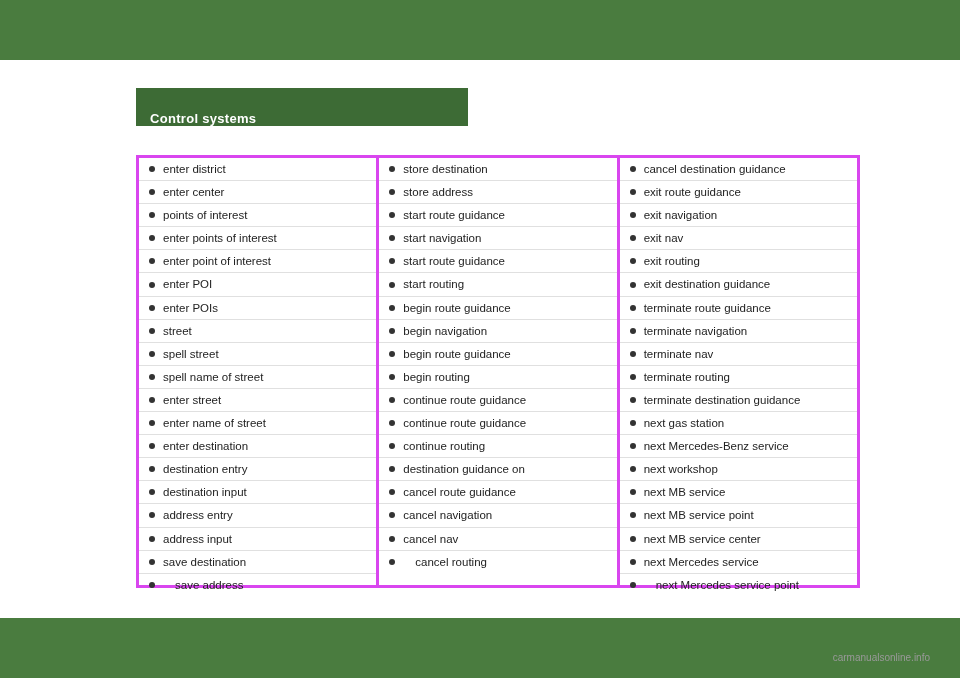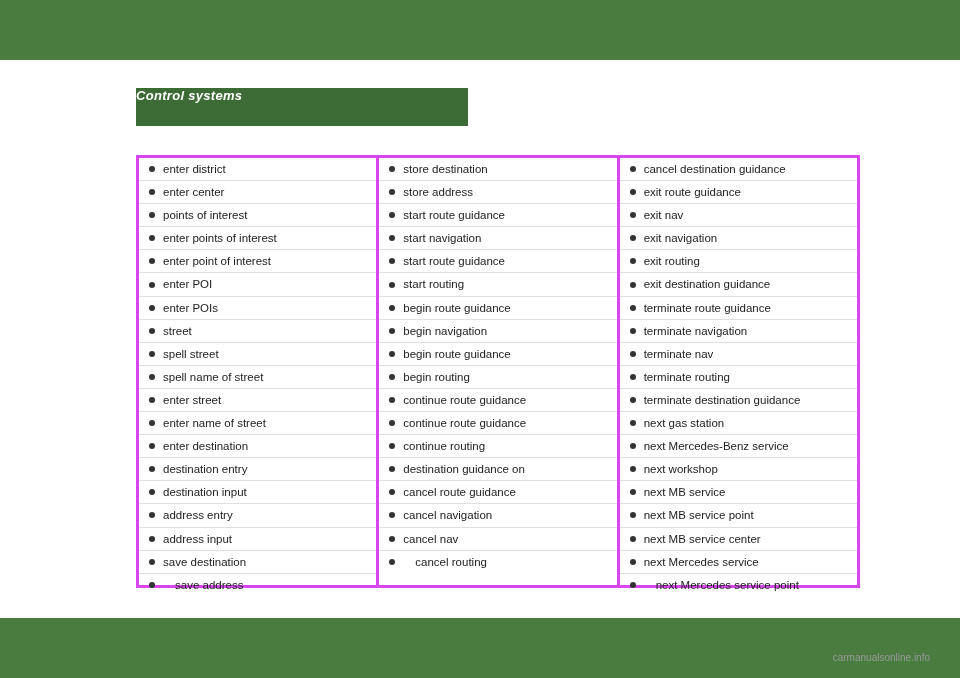--- a/index.html
+++ b/index.html
@@ -37,22 +37,22 @@
 
     
     .header-title-bar {
       position: absolute;
       top: 88px;
       left: 136px;
       width: 332px;
       height: 38px;
       background: #3d6b35;
       display: flex;
-      align-items: flex-start;
-      font-style: italic;
+      align-items: flex-end;
+      padding-left: 14px;
     }
 
     .header-title-bar span {
       color: #ffffff;
       font-weight: bold;
       font-size: 13px;
       letter-spacing: 0.3px;
     }
 
     
@@ -300,25 +300,25 @@
         <div class="list-item">
           <div class="bullet"></div>
           <span>cancel destination guidance</span>
         </div>
         <div class="list-item">
           <div class="bullet"></div>
           <span>exit route guidance</span>
         </div>
         <div class="list-item">
           <div class="bullet"></div>
+          <span>exit navigation</span>
+        </div>
+        <div class="list-item">
+          <div class="bullet"></div>
           <span>exit nav</span>
-        </div>
-        <div class="list-item">
-          <div class="bullet"></div>
-          <span>exit navigation</span>
         </div>
         <div class="list-item">
           <div class="bullet"></div>
           <span>exit routing</span>
         </div>
         <div class="list-item">
           <div class="bullet"></div>
           <span>exit destination guidance</span>
         </div>
         <div class="list-item">

